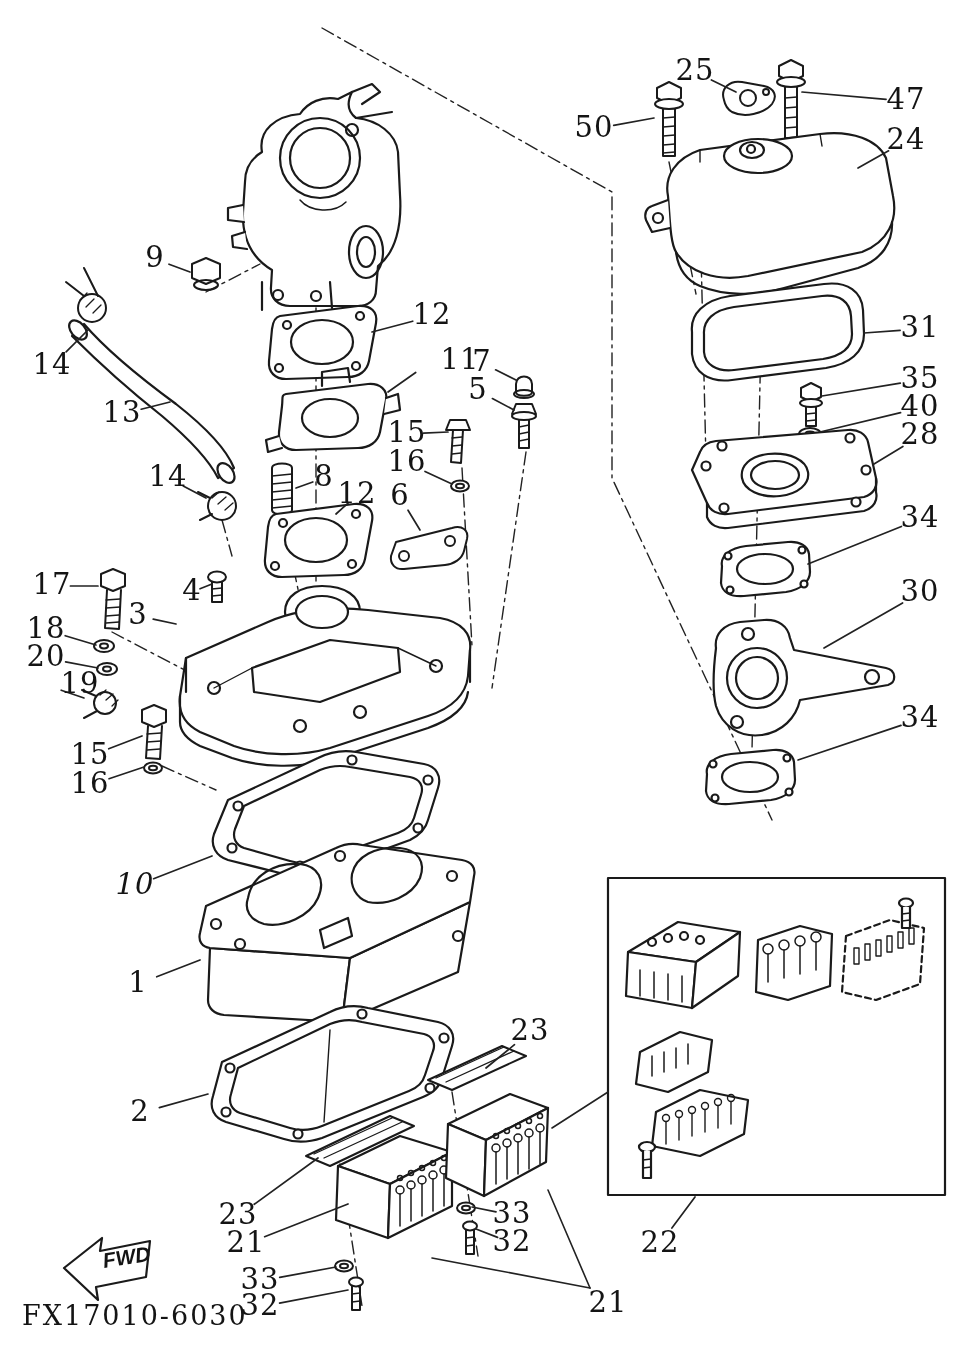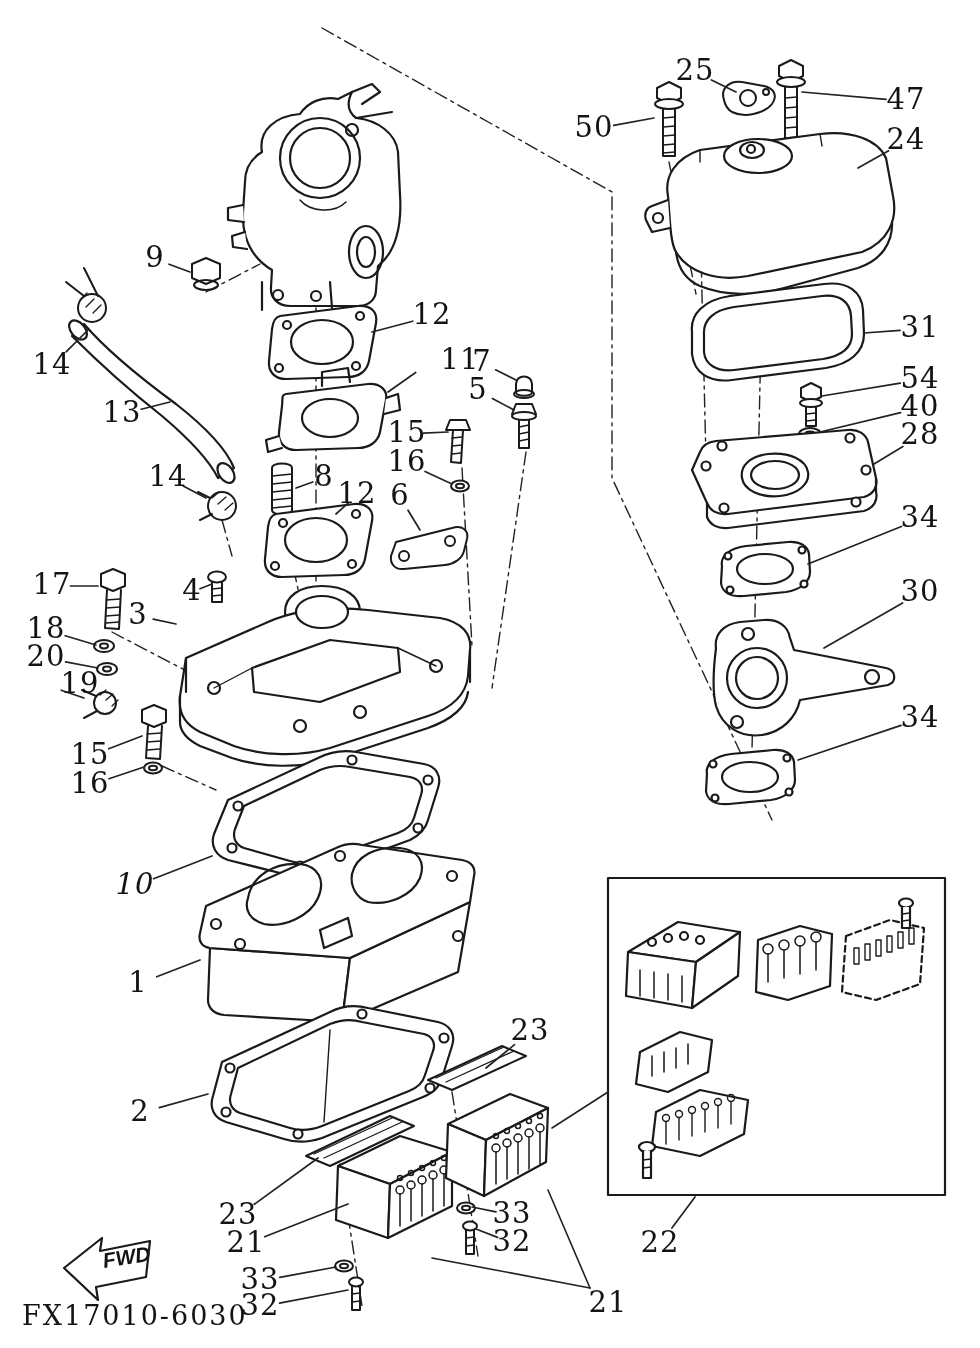--- a/index.html
+++ b/index.html
@@ -555,21 +555,21 @@
       <div class="part-label" style="left: 512px; top: 1243px;">32</div>
       <div class="part-label" style="left: 260px; top: 1281px;">33</div>
       <div class="part-label" style="left: 260px; top: 1307px;">32</div>
       <div class="part-label" style="left: 608px; top: 1304px;">21</div>
       <div class="part-label" style="left: 660px; top: 1244px;">22</div>
       <div class="part-label" style="left: 695px; top: 72px;">25</div>
       <div class="part-label" style="left: 594px; top: 129px;">50</div>
       <div class="part-label" style="left: 906px; top: 101px;">47</div>
       <div class="part-label" style="left: 906px; top: 141px;">24</div>
       <div class="part-label" style="left: 920px; top: 329px;">31</div>
-      <div class="part-label" style="left: 920px; top: 380px;">54</div>
+      <div class="part-label" style="left: 920px; top: 380px;">35</div>
       <div class="part-label" style="left: 920px; top: 408px;">40</div>
       <div class="part-label" style="left: 920px; top: 436px;">28</div>
       <div class="part-label" style="left: 920px; top: 519px;">34</div>
       <div class="part-label" style="left: 920px; top: 593px;">30</div>
       <div class="part-label" style="left: 920px; top: 719px;">34</div>
     </div>
 
   <div class="part-code">FX17010-6030</div>
 </div>
 

